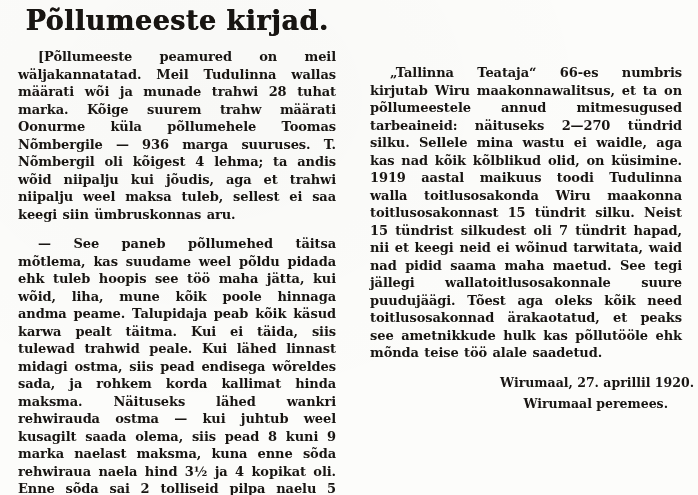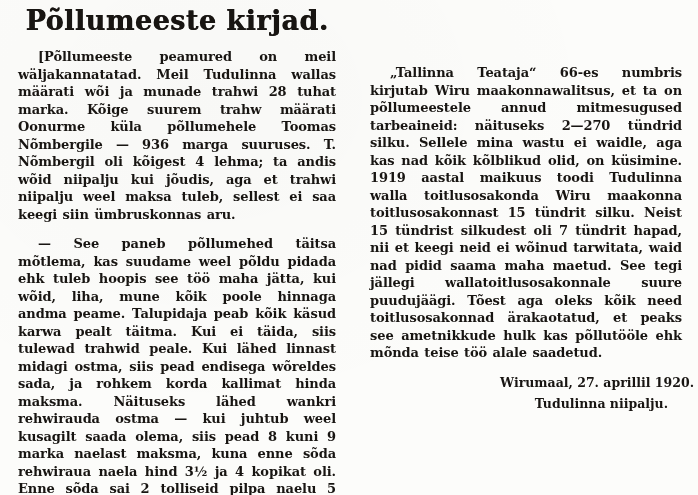--- a/index.html
+++ b/index.html
@@ -86,16 +86,16 @@
       <p>[Põllumeeste peamured on meil wäljakannatatad. Meil Tudulinna wallas määrati wõi ja munade trahwi 28 tuhat marka. Kõige suurem trahw määrati Oonurme küla põllumehele Toomas Nõmbergile — 936 marga suuruses. T. Nõmbergil oli kõigest 4 lehma; ta andis wõid niipalju kui jõudis, aga et trahwi niipalju weel maksa tuleb, sellest ei saa keegi siin ümbruskonnas aru.</p>
       <p>— See paneb põllumehed täitsa mõtlema, kas suudame weel põldu pidada ehk tuleb hoopis see töö maha jätta, kui wõid, liha, mune kõik poole hinnaga andma peame. Talupidaja peab kõik käsud karwa pealt täitma. Kui ei täida, siis tulewad trahwid peale. Kui lähed linnast midagi ostma, siis pead endisega wõreldes sada, ja rohkem korda kallimat hinda maksma. Näituseks lähed wankri rehwirauda ostma — kui juhtub weel kusagilt saada olema, siis pead 8 kuni 9 marka naelast maksma, kuna enne sõda rehwiraua naela hind 3½ ja 4 kopikat oli. Enne sõda sai 2 tolliseid pilpa naelu 5 rublaga kast osta, kuna nüüd 2000 marka maksab. Kui sedawiisi ost edasi läheb, siis on põllumehed sunnitud hõlmad wöö wahele panema ja teist tegewust otsima.</p>
     </div>
   </div>
 
   <div class="col-right">
     <div class="body-text">
       <p>„Tallinna Teataja“ 66-es numbris kirjutab Wiru maakonnawalitsus, et ta on põllumeestele annud mitmesugused tarbeaineid: näituseks 2—270 tündrid silku. Sellele mina wastu ei waidle, aga kas nad kõik kõlblikud olid, on küsimine. 1919 aastal maikuus toodi Tudulinna walla toitlusosakonda Wiru maakonna toitlusosakonnast 15 tündrit silku. Neist 15 tündrist silkudest oli 7 tündrit hapad, nii et keegi neid ei wõinud tarwitata, waid nad pidid saama maha maetud. See tegi jällegi wallatoitlusosakonnale suure puudujäägi. Tõest aga oleks kõik need toitlusosakonnad ärakaotatud, et peaks see ametnikkude hulk kas põllutööle ehk mõnda teise töö alale saadetud.</p>
     </div>
     <p class="dateline">Wirumaal, 27. aprillil 1920.</p>
-    <p class="signature">Tudulinna niipalju.</p>
+    <p class="signature">Wirumaal peremees.</p>
   </div>
 
 </div>
 
 </body></html>

